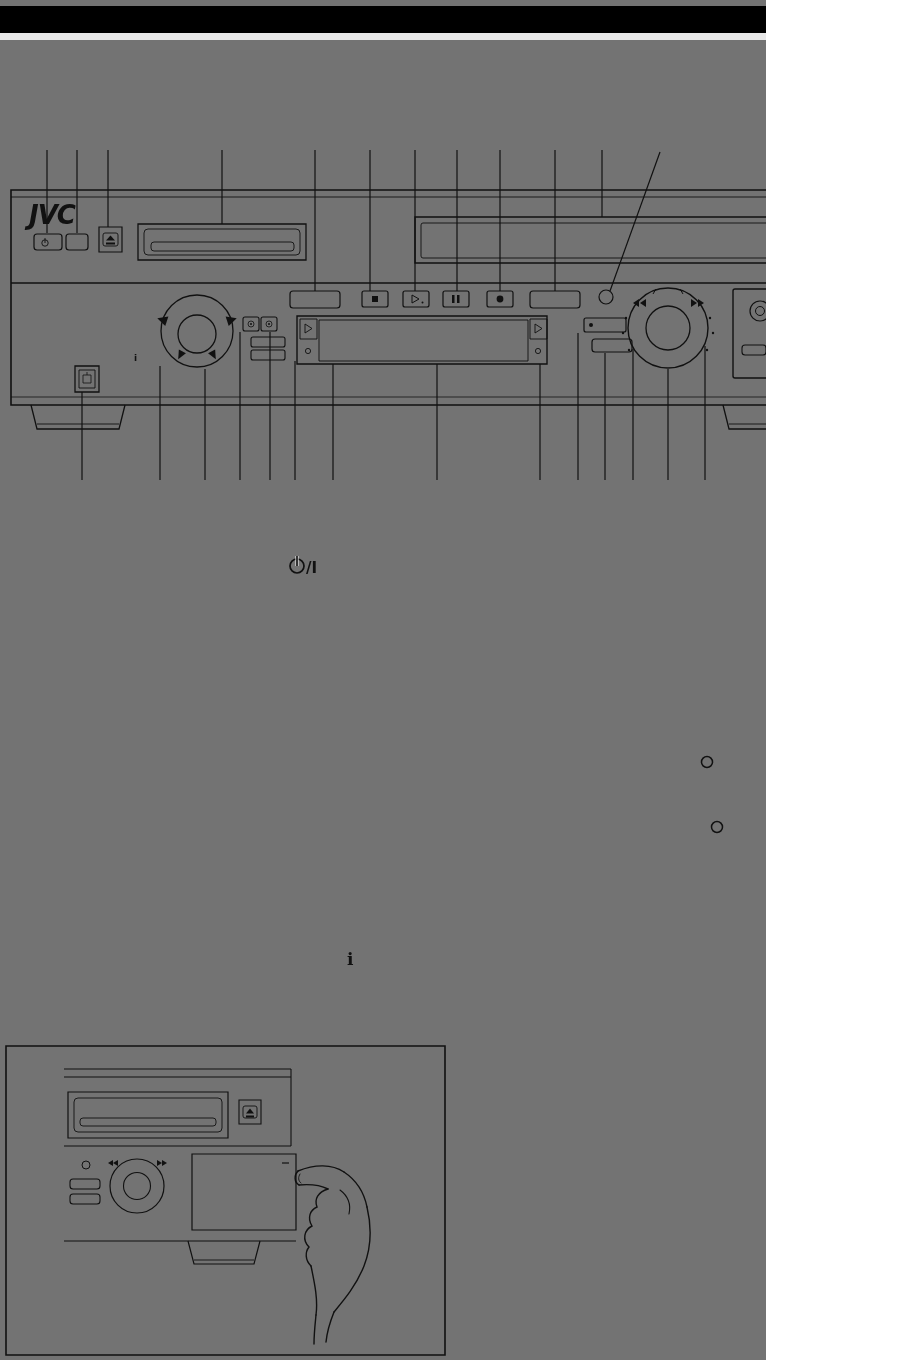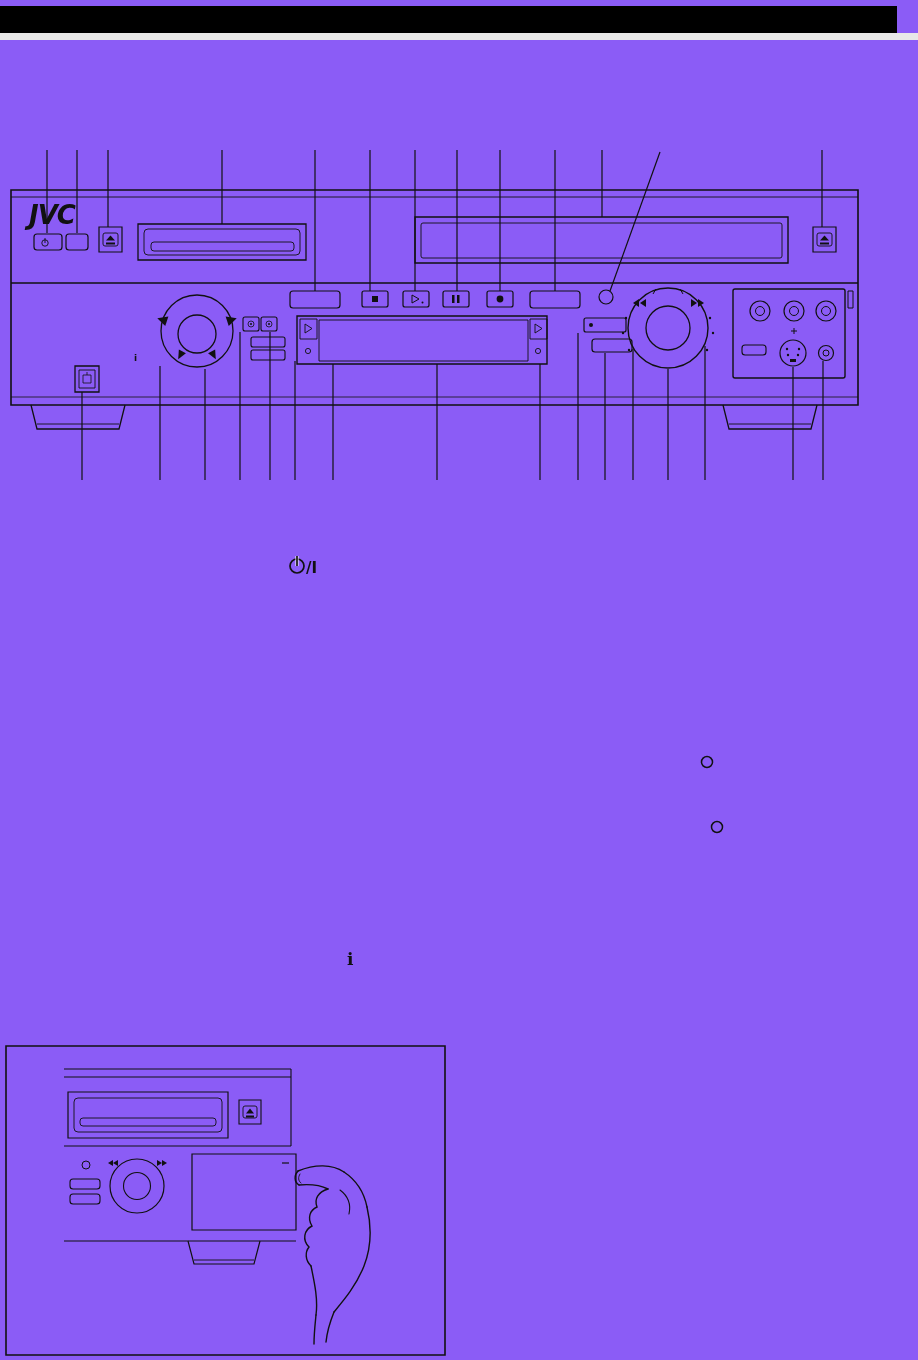--- a/index.html
+++ b/index.html
@@ -1,16 +1,16 @@
 <!DOCTYPE html>
 <html><head>
 <meta charset="utf-8">
 <style>
   html,body{margin:0;padding:0;background:#fff;}
-  .page{position:relative;width:918px;height:1360px;background:#8b5cf6;overflow:hidden;
+  .page{position:relative;width:766px;height:1360px;background:#737373;overflow:hidden;
         font-family:"DejaVu Sans",sans-serif;}
   .art{position:absolute;left:0;top:0;display:block;}
   svg *{vector-effect:non-scaling-stroke;}
   text{fill:#111;}
 </style>
 </head>
 <body>
 
 <div class="page">
 <svg class="art" width="918" height="1360" viewBox="0 0 918 1360">

